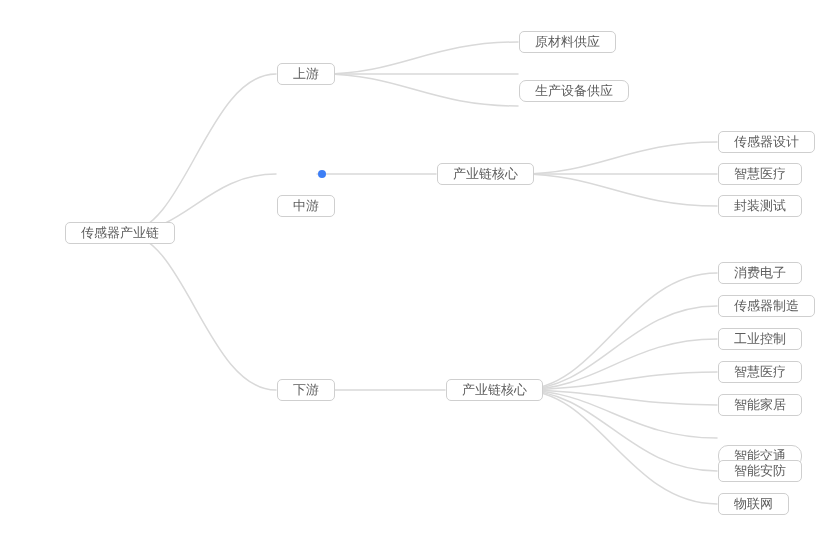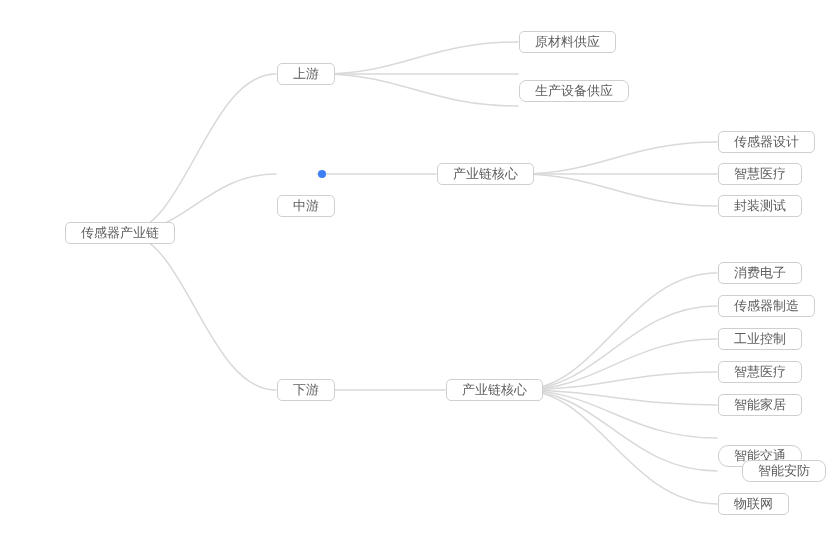--- a/index.html
+++ b/index.html
@@ -75,15 +75,15 @@
   <div class="node" style="left: 718px; top: 142px;">传感器设计</div>
   <div class="node" style="left: 718px; top: 174px;">智慧医疗</div>
   <div class="node" style="left: 718px; top: 206px;">封装测试</div>
   <div class="node" style="left: 446px; top: 390px;">产业链核心</div>
   <div class="node" style="left: 718px; top: 273px;">消费电子</div>
   <div class="node" style="left: 718px; top: 306px;">传感器制造</div>
   <div class="node" style="left: 718px; top: 339px;">工业控制</div>
   <div class="node" style="left: 718px; top: 372px;">智慧医疗</div>
   <div class="node" style="left: 718px; top: 405px;">智能家居</div>
   <div class="node" style="left: 718px; top: 456px; border-radius: 10px;">智能交通</div>
-  <div class="node" style="left: 742px; top: 471px; border-radius: 8px;">智能安防</div>
+  <div class="node" style="left: 718px; top: 471px;">智能安防</div>
   <div class="node" style="left: 718px; top: 504px; font-family: Liberation Serif, serif;">物联网</div>
 </div>
 
 </body></html>

